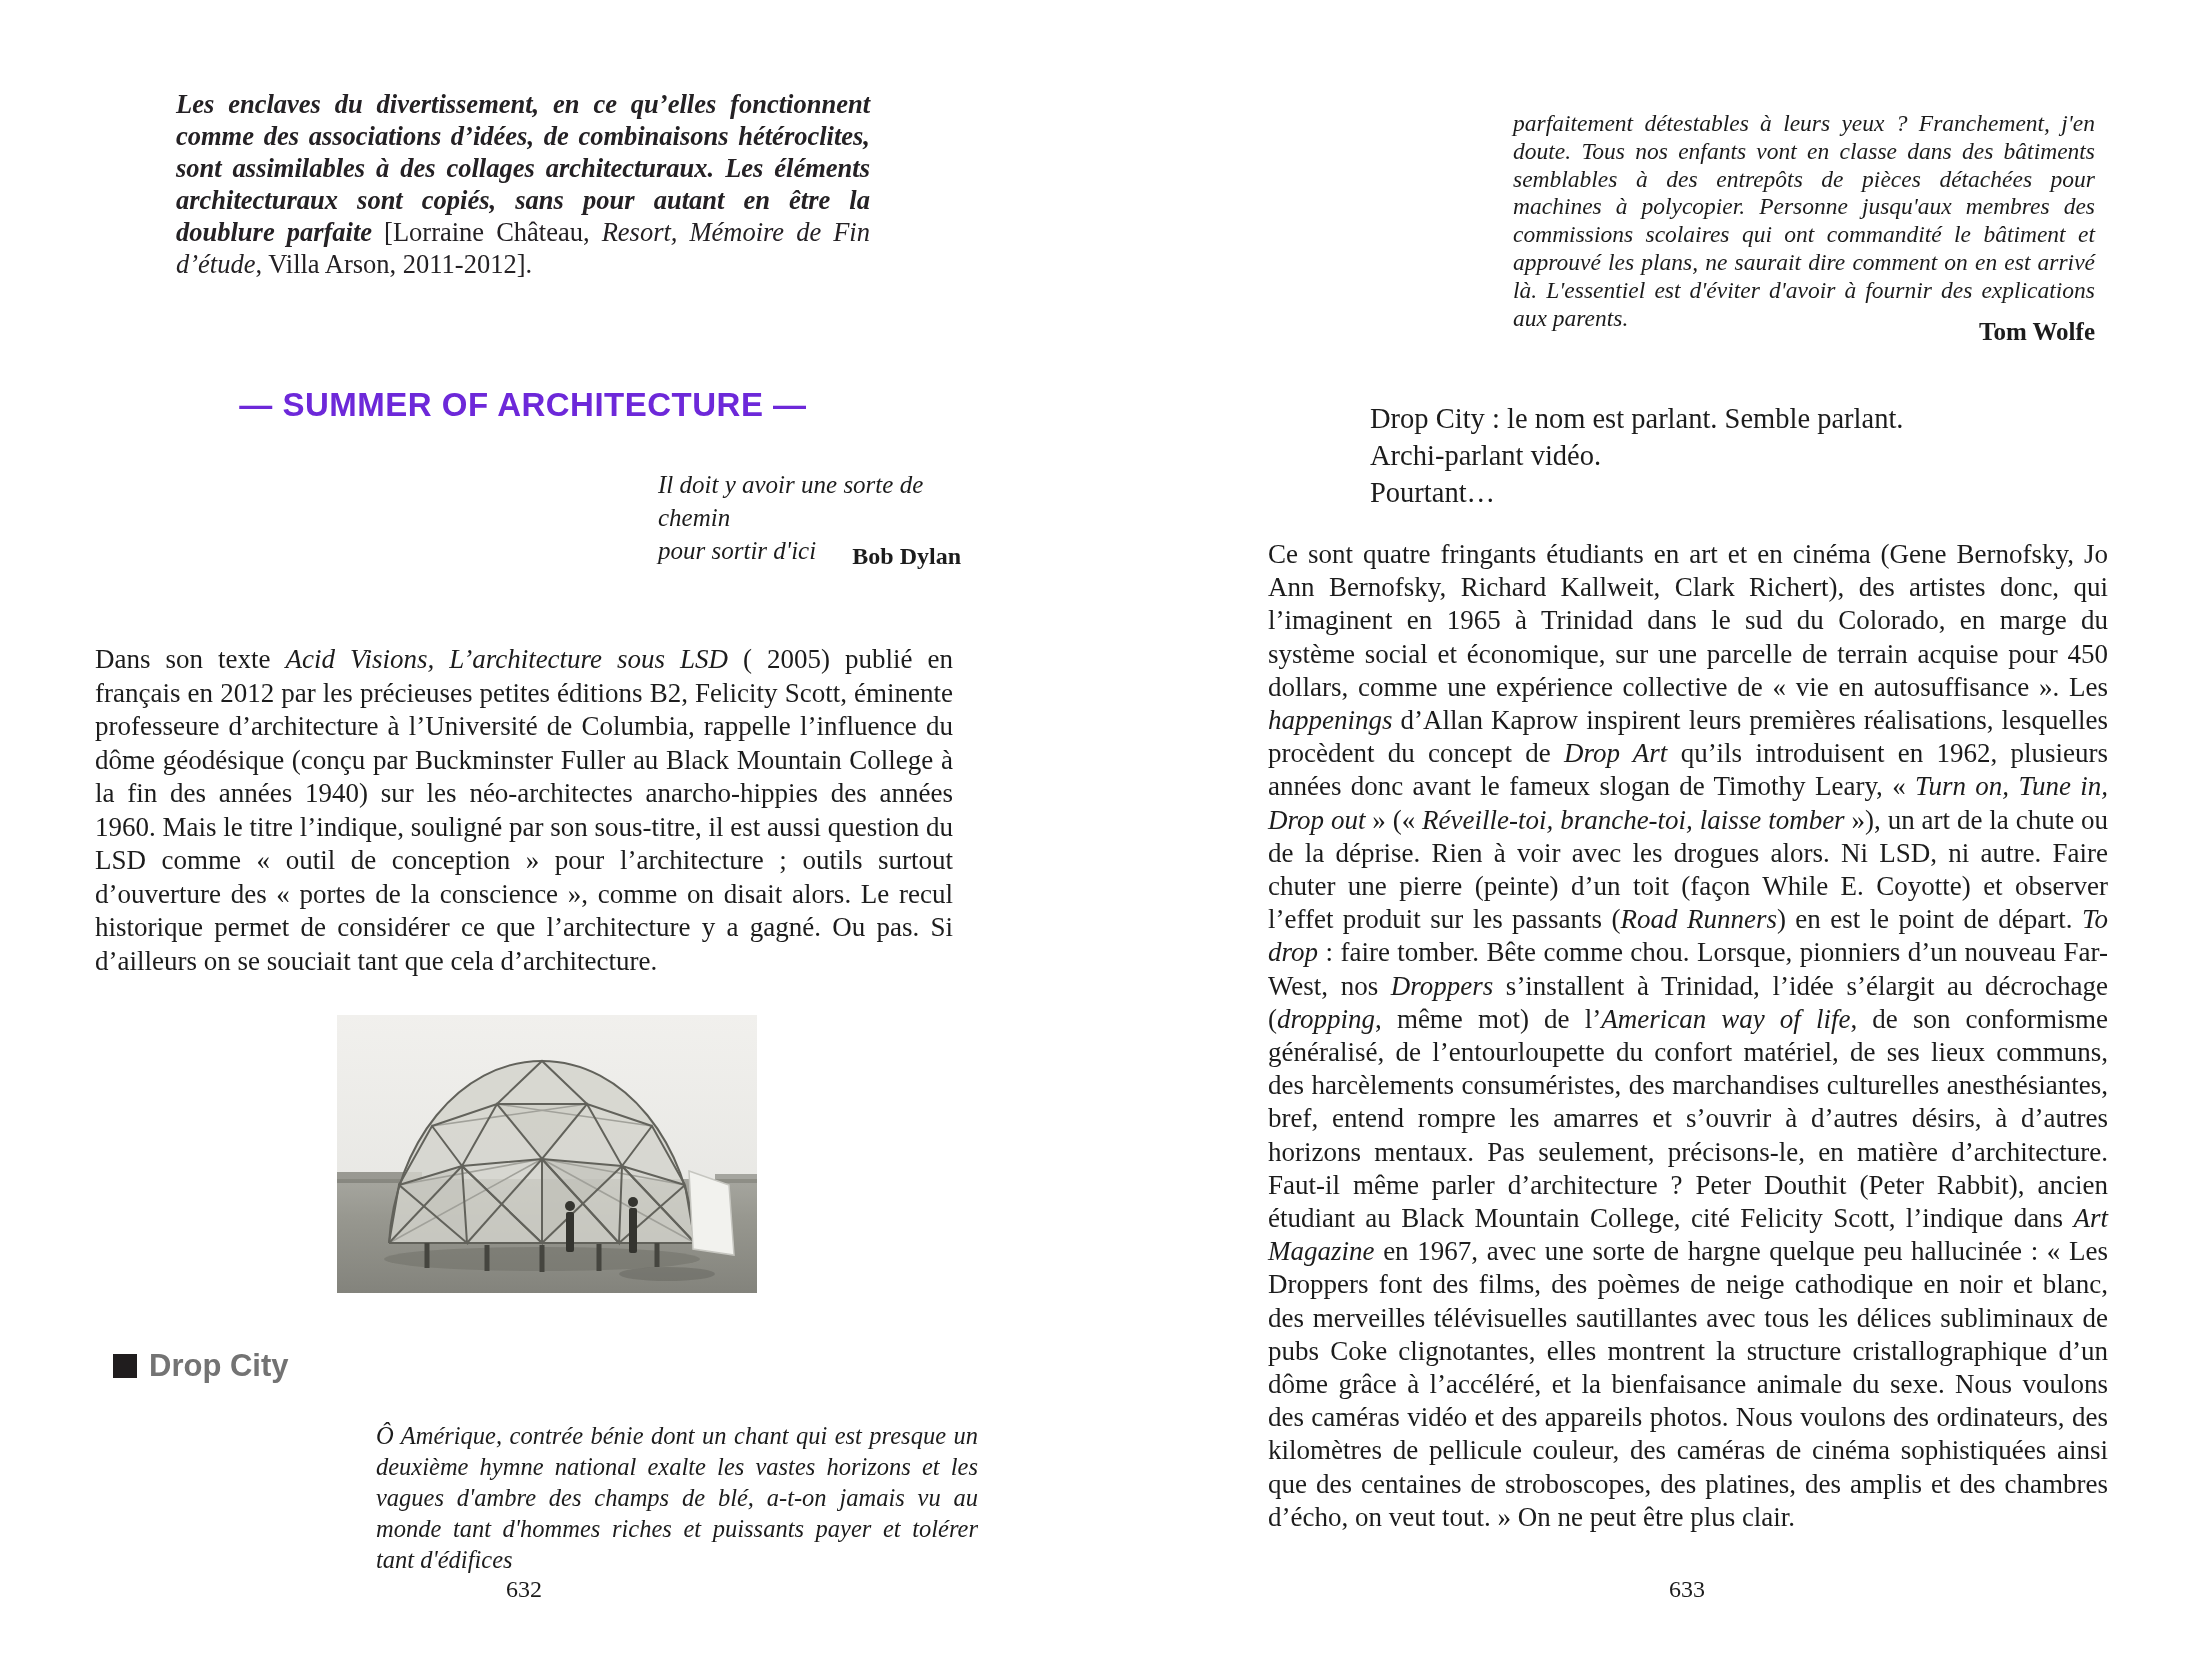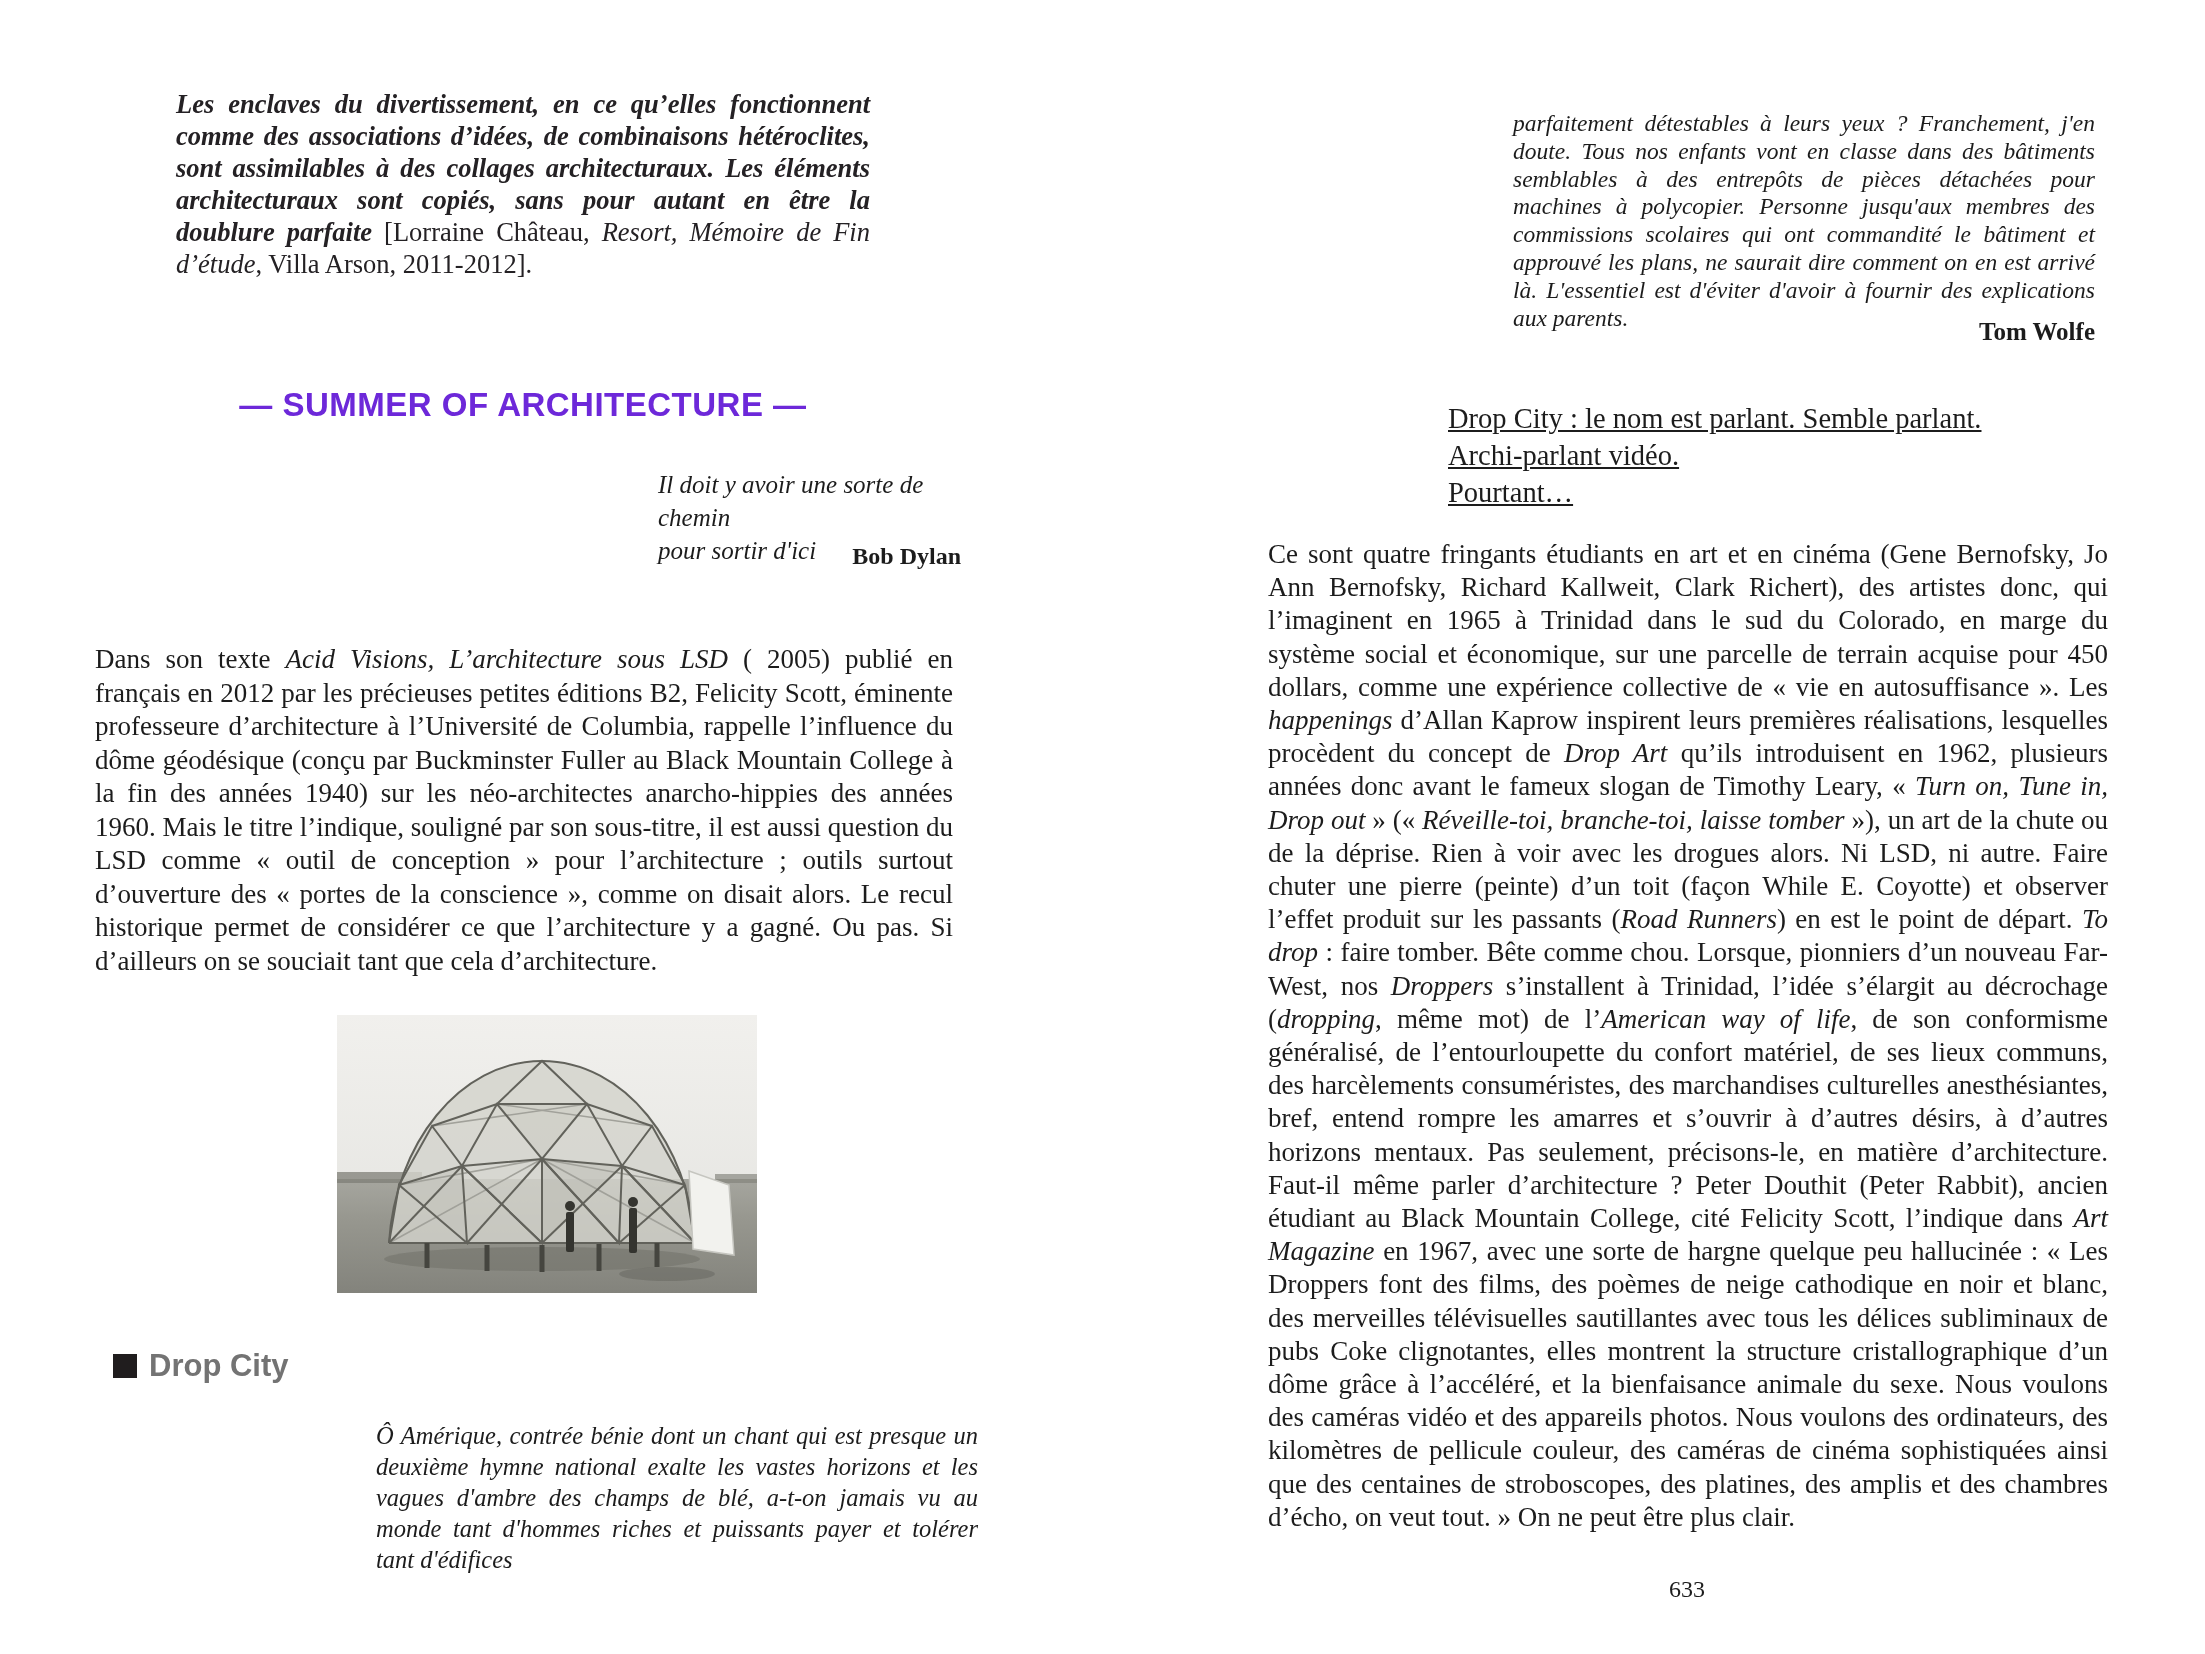--- a/index.html
+++ b/index.html
@@ -55,22 +55,22 @@
 
   .epigraph-right{
     left:1513px;top:110px;width:582px;
     font-style:italic;font-size:23.5px;line-height:27.8px;
   }
   .epigraph-right-attr{
     left:1513px;top:318px;width:582px;text-align:right;
     font-weight:700;font-size:25px;
   }
   .intro-right{
-    left:1448px;top:400px;width:740px;
-    font-size:28.5px;line-height:37px;text-decoration:underline;
+    left:1370px;top:400px;width:740px;
+    font-size:28.5px;line-height:37px;
   }
   .body-right{
     left:1268px;top:538px;width:840px;
     font-size:27px;line-height:33.2px;
   }
 </style>
 </head>
 <body>
 
 <div class="page-spread">
@@ -157,20 +157,21 @@
     </svg>
   </div>
 
   <div class="abs section-heading sans">
     <span class="section-marker"></span>
     <span>Drop City</span>
   </div>
 
   <div class="abs section-quote jst">Ô Amérique, contrée bénie dont un chant qui est presque un deuxième hymne national exalte les vastes horizons et les vagues d'ambre des champs de blé, a-t-on jamais vu au monde tant d'hommes riches et puissants payer et tolérer tant d'édifices</div>
 
+  <div class="abs page-number pn-left">632</div>
 
   <div class="abs epigraph-right jst">parfaitement détestables à leurs yeux ? Franchement, j'en doute. Tous nos enfants vont en classe dans des bâtiments semblables à des entrepôts de pièces détachées pour machines à polycopier. Personne jusqu'aux membres des commissions scolaires qui ont commandité le bâtiment et approuvé les plans, ne saurait dire comment on en est arrivé là. L'essentiel est d'éviter d'avoir à fournir des explications aux parents.</div>
   <div class="abs epigraph-right-attr">Tom Wolfe</div>
 
   <div class="abs intro-right">
     <div>Drop City : le nom est parlant. Semble parlant.</div>
     <div>Archi-parlant vidéo.</div>
     <div>Pourtant…</div>
   </div>
 

